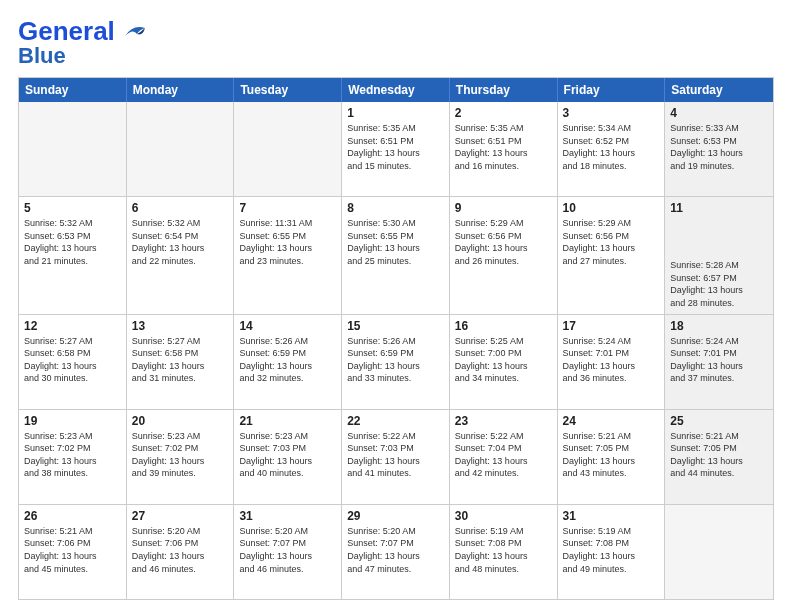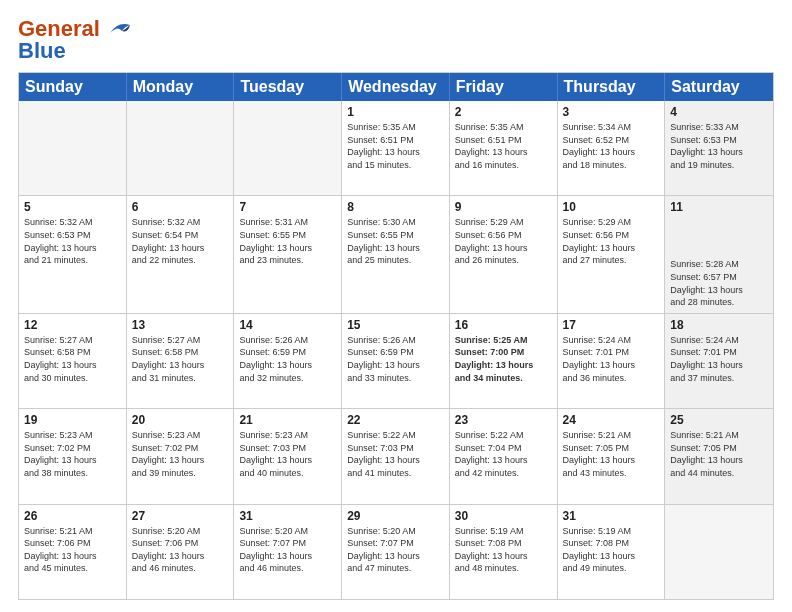--- a/index.html
+++ b/index.html
@@ -53,21 +53,21 @@
       flex-direction: column;
       border: 1px solid #ccc;
     }
     .cal-header {
       display: grid;
       grid-template-columns: repeat(7, 1fr);
       background: #2563b8;
     }
     .cal-header-cell {
       color: #fff;
-      font-size: 16px;
+      font-size: 12px;
       font-weight: bold;
       padding: 5px 6px;
       text-align: left;
       border-right: 1px solid #4a7fd4;
     }
     .cal-header-cell:last-child { border-right: none; }
     .cal-body {
       flex: 1;
       display: flex;
       flex-direction: column;
@@ -103,42 +103,42 @@
       color: #333;
     }
   </style>
 </head>
 <body>
 
 <div class="page">
   <div class="header">
     <div class="logo">
       <div class="logo-line">
-        <span style="font-size:22px;font-weight:bold;color:#c2410c;">General</span>
+        <span style="font-size:26px;font-weight:bold;color:#1d4ed8;">General</span>
         <svg width="32" height="20" viewBox="0 0 32 20">
           <path d="M8 14 Q16 2 28 6 Q22 8 20 12 Q16 6 8 14Z" fill="#2563b8"></path>
           <path d="M20 12 Q24 10 28 6 Q26 14 20 12Z" fill="#1a3a7a"></path>
         </svg>
       </div>
       <span style="font-size:22px;font-weight:bold;color:#2563b8;margin-top:-4px;text-align:right;">Blue</span>
     </div>
     <div class="title-block">
       <div class="main-title"></div>
       <div class="subtitle"></div>
     </div>
   </div>
 
   <div class="calendar">
     <div class="cal-header">
     <div class="cal-header-cell">Sunday</div>
         <div class="cal-header-cell">Monday</div>
         <div class="cal-header-cell">Tuesday</div>
         <div class="cal-header-cell">Wednesday</div>
+        <div class="cal-header-cell">Thursday</div>
         <div class="cal-header-cell">Friday</div>
-        <div class="cal-header-cell">Thursday</div>
         <div class="cal-header-cell">Saturday</div>
       </div>
     <div class="cal-body">
     <div class="cal-row">
           <div class="cal-cell empty"></div>
           <div class="cal-cell empty"></div>
           <div class="cal-cell empty"></div>
           <div class="cal-cell">
             <div class="day-num">1</div>
             <div class="cell-info" style="white-space: pre-line;">Sunrise: 5:35 AM
@@ -178,21 +178,21 @@
           </div>
           <div class="cal-cell">
             <div class="day-num">6</div>
             <div class="cell-info" style="white-space: pre-line;">Sunrise: 5:32 AM
 Sunset: 6:54 PM
 Daylight: 13 hours
 and 22 minutes.</div>
           </div>
           <div class="cal-cell">
             <div class="day-num">7</div>
-            <div class="cell-info" style="white-space: pre-line;">Sunrise: 5:31 AM
+            <div class="cell-info" style="white-space: pre-line;">Sunrise: 11:31 AM
 Sunset: 6:55 PM
 Daylight: 13 hours
 and 23 minutes.</div>
           </div>
           <div class="cal-cell">
             <div class="day-num">8</div>
             <div class="cell-info" style="white-space: pre-line;">Sunrise: 5:30 AM
 Sunset: 6:55 PM
 Daylight: 13 hours
 and 25 minutes.</div>
@@ -243,21 +243,21 @@
           </div>
           <div class="cal-cell">
             <div class="day-num">15</div>
             <div class="cell-info" style="white-space: pre-line;">Sunrise: 5:26 AM
 Sunset: 6:59 PM
 Daylight: 13 hours
 and 33 minutes.</div>
           </div>
           <div class="cal-cell">
             <div class="day-num">16</div>
-            <div class="cell-info" style="white-space: pre-line; font-weight: bold;">Sunrise: 5:25 AM
+            <div class="cell-info" style="white-space: pre-line;">Sunrise: 5:25 AM
 Sunset: 7:00 PM
 Daylight: 13 hours
 and 34 minutes.</div>
           </div>
           <div class="cal-cell">
             <div class="day-num">17</div>
             <div class="cell-info" style="white-space: pre-line;">Sunrise: 5:24 AM
 Sunset: 7:01 PM
 Daylight: 13 hours
 and 36 minutes.</div>

